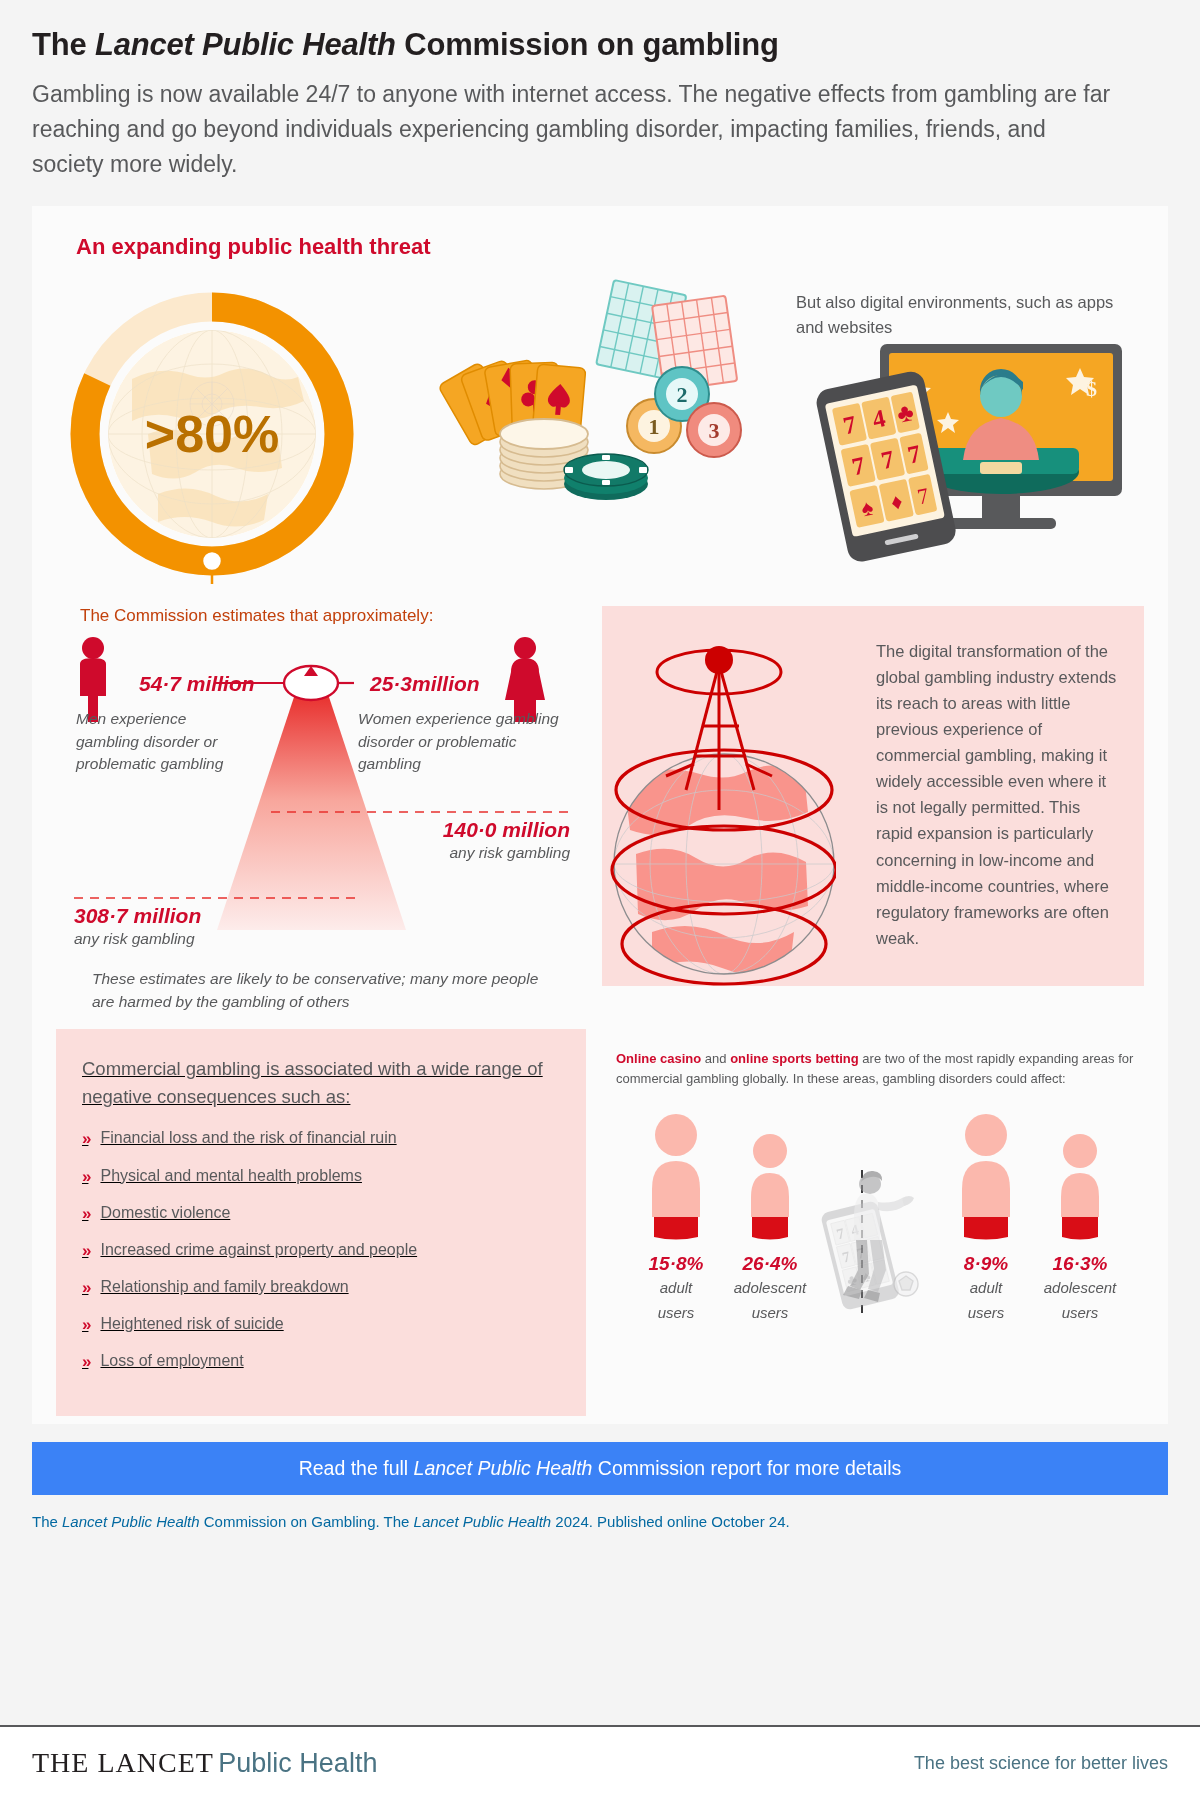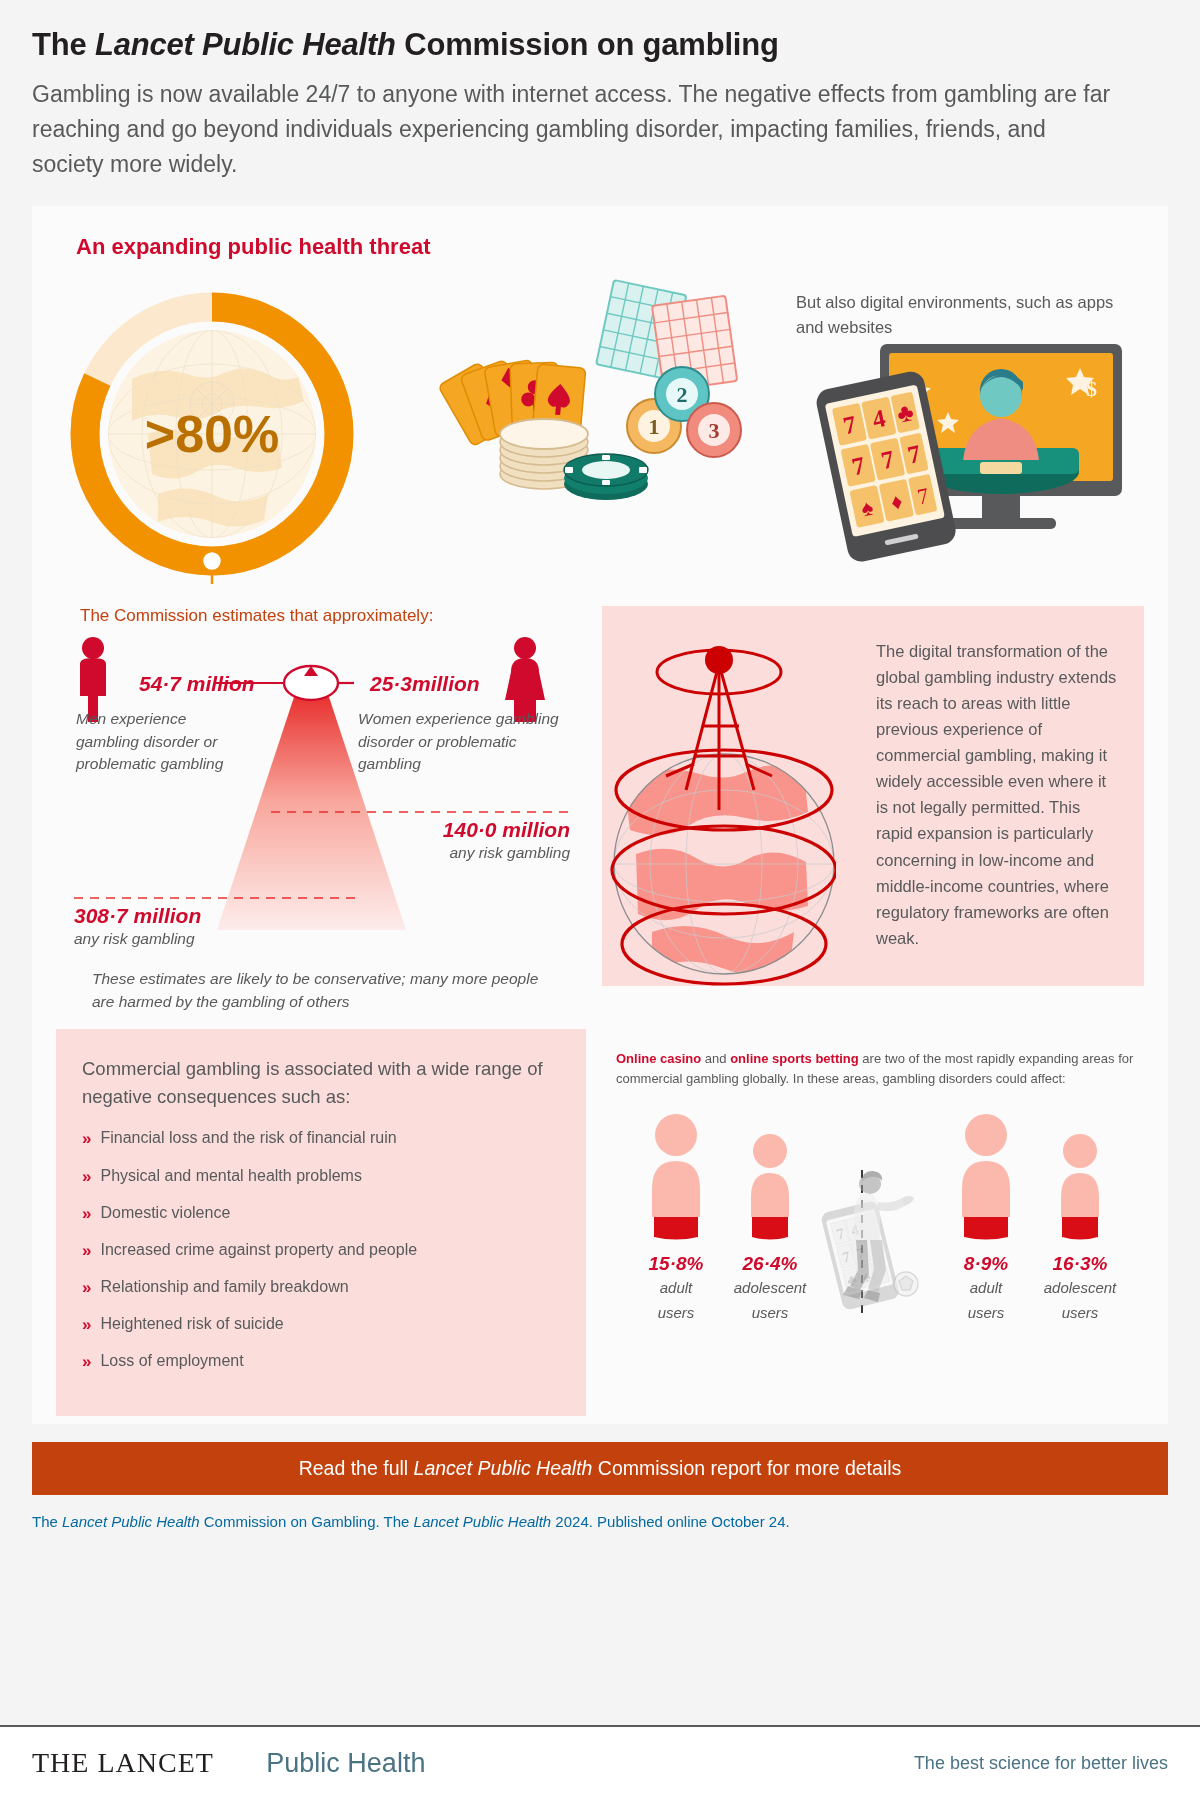--- a/index.html
+++ b/index.html
@@ -93,42 +93,42 @@
     font-size:15.5px; color:#58595b; font-style:italic; line-height:1.45;
   }
 
   .globe-text {
     font-size:16.5px; line-height:1.58; color:#58595b;
     padding:32px 24px 26px 0; width:268px; margin-left:auto;
   }
 
   
   .row3 { display:flex; gap:16px; margin-top:16px; align-items:stretch; }
-  .col-cons { width:530px; flex:none; background:#fbdedc; padding:26px 26px 28px 26px; }
+  .col-cons { width:530px; flex:none; background:#fbdedc; padding:26px 26px 28px 26px;text-decoration:underline; }
   .col-online { flex:1; padding:20px 4px 0 14px; }
 
   .cons-head { font-size:18.5px; line-height:1.5; color:#58595b; margin-bottom:18px; }
   .cons-item {
     display:flex; align-items:flex-start; gap:12px;
     font-size:16px; color:#58595b; margin-bottom:15px; line-height:1.3;
   }
   .chev { color:#cf0a2c; font-weight:700; font-size:17px; flex:none; letter-spacing:-3px; }
 
   .online-head { font-size:13px; line-height:1.55; color:#58595b; }
   .online-head b { color:#cf0a2c; font-weight:700; }
 
   .people-row { display:flex; align-items:flex-end; justify-content:space-between; margin-top:24px; padding:0 14px; }
   .person-col { text-align:center; width:92px; }
   .pct { font-size:19px; font-weight:700; font-style:italic; color:#cf0a2c; margin-top:8px; }
   .plab { font-size:15px; font-style:italic; color:#58595b; line-height:1.5; margin-top:2px; }
 
   
   .cta {
     margin:18px 32px 0 32px;
-    background:#c2410c;
+    background:#3b82f6;
     color:#ffffff;
     text-align:center;
     padding:15px 10px;
     font-size:19.5px;
   }
   .cta .ital { font-style:italic; }
   .footnote {
     margin:14px 32px 0 32px;
     font-size:15px; color:#0369a1; line-height:1.7;
   }
@@ -136,21 +136,21 @@
 
   
   .logobar {
     margin-top:auto;
     border-top:2px solid #58595b;
     background:#ffffff;
     display:flex; align-items:center; justify-content:space-between;
     padding:20px 32px 26px 32px;
   }
   .logo-lancet { font-size:28px; letter-spacing:1px; color:#231f20; font-family:"Liberation Serif", serif; }
-  .logo-ph { font-size:27px; color:#4a7383; font-family:"Liberation Sans", sans-serif;margin-left:48px; }
+  .logo-ph { font-size:27px; color:#4a7383; font-family:"Liberation Sans", sans-serif; }
   .tagline { font-size:18px; color:#4a7383; }
   .spacer-top { height:8px; background:#f4f4f4; }
 </style>
 </head>
 <body>
 
 <div class="page">
 
   <div class="header">
     <div class="main-title">

